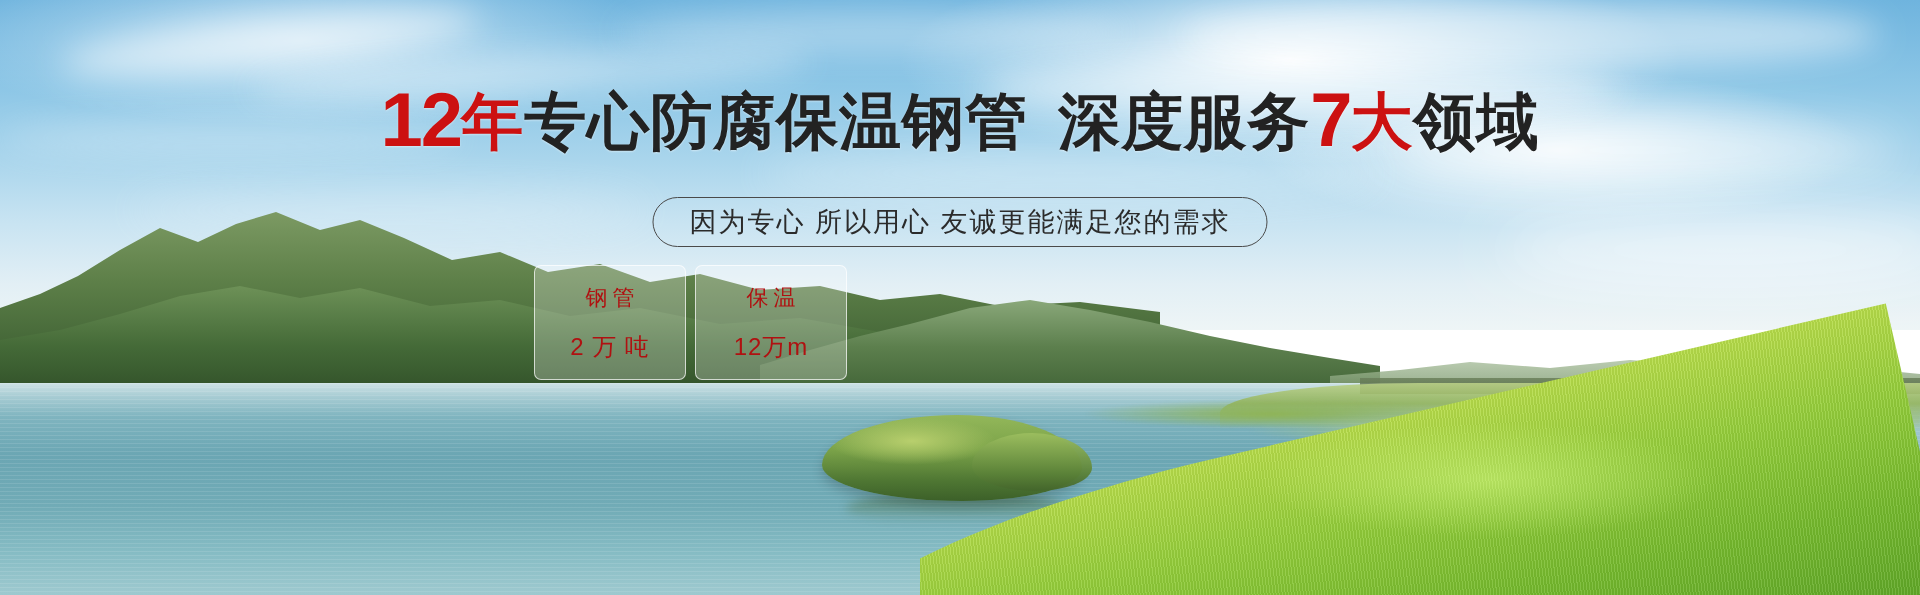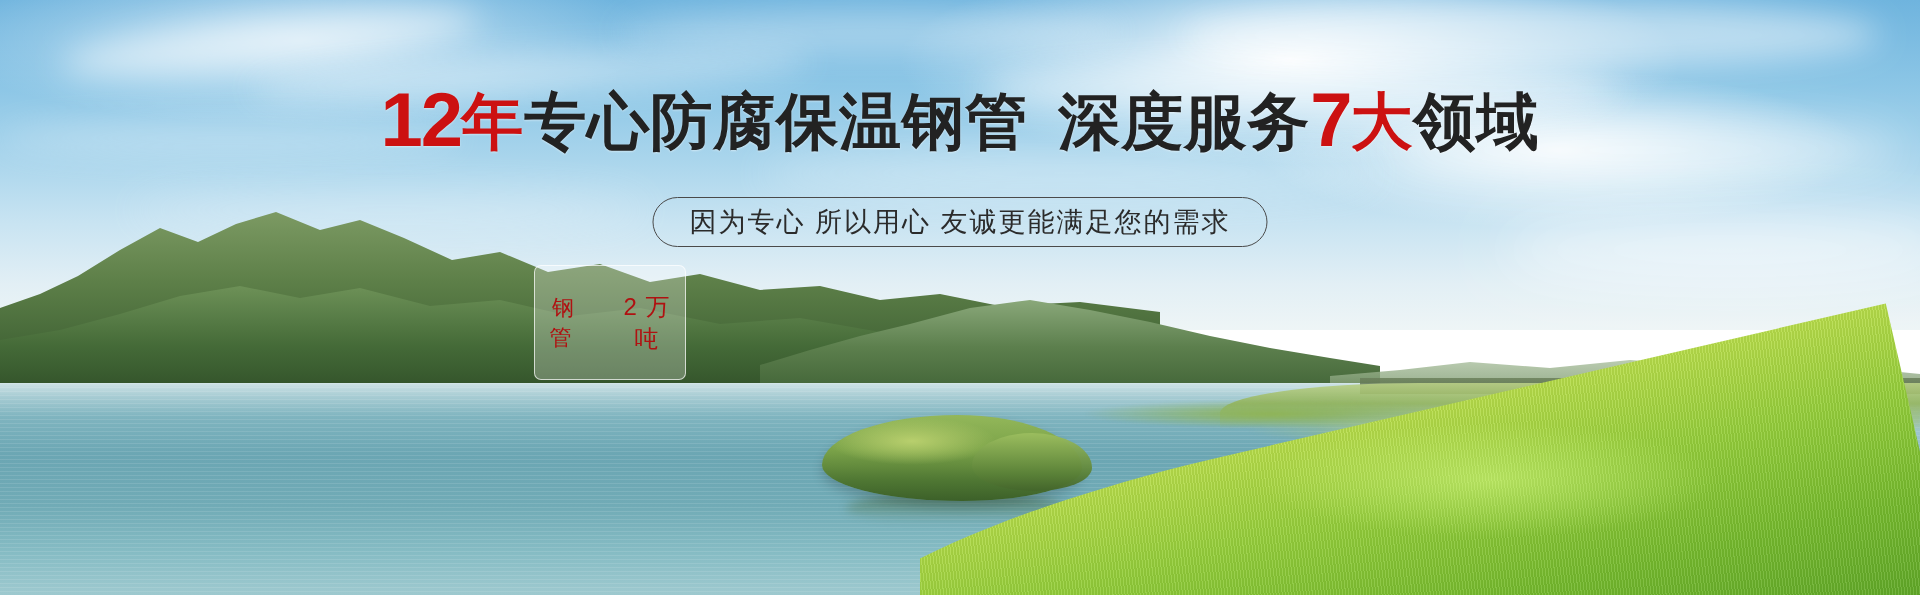--- a/index.html
+++ b/index.html
@@ -178,21 +178,21 @@
   .cards{
     position:absolute;left:534px;top:265px;
     display:flex;
     gap:9px;
   }
   .card{
     width:150px;height:113px;
     border:1px solid rgba(255,255,255,.70);
     border-radius:7px;
     background:rgba(255,255,255,.26);
-    display:flex;
+    display:flex;flex-direction:column;
     align-items:center;justify-content:center;
     gap:18px;
     text-align:center;
   }
   .card .c-title{
     font-size:22px;
     letter-spacing:5px;
     color:#b01111;
     text-indent:5px;
   }
@@ -297,16 +297,20 @@
   </div>
 
   <div class="cards">
 
     <div class="card">
       <div class="c-title">钢管</div>
       <div class="c-value"><span>2 万 吨</span></div>
     </div>
 
 
+    <div class="card">
+      <div class="c-title">保温</div>
+      <div class="c-value"><span>12万m</span></div>
+    </div>
 
   </div>
 
 </div>
 
 </body></html>

